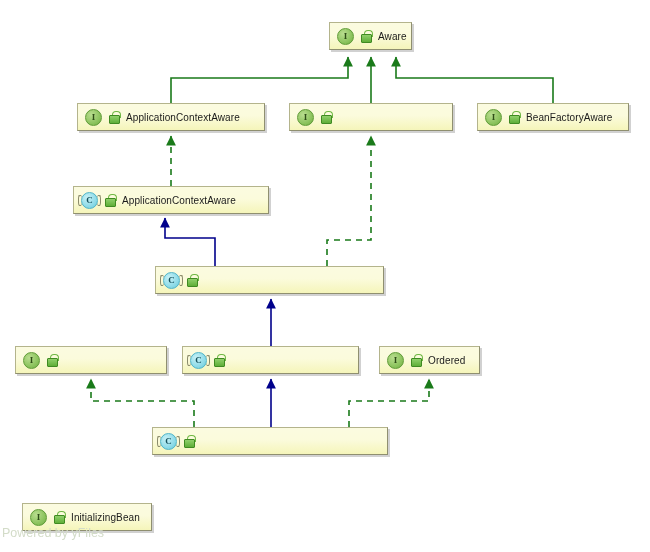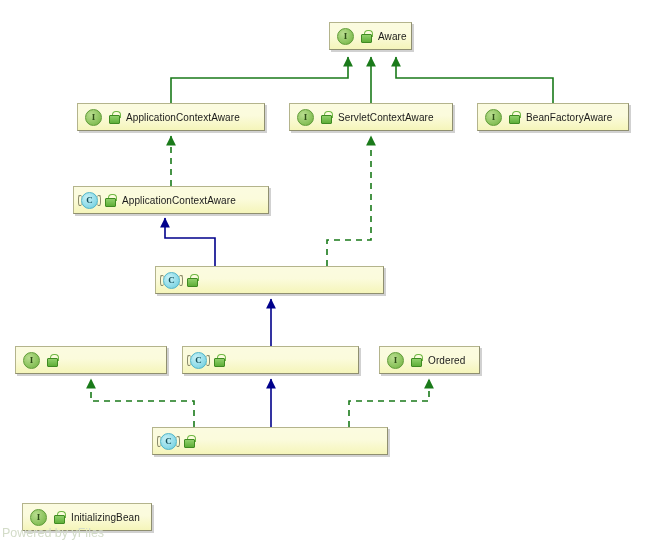--- a/index.html
+++ b/index.html
@@ -166,21 +166,20 @@
           <span class="body"></span>
         </span>
         <span class="node-label">ApplicationContextAware</span>
       </div>
       <div class="node" style="left: 289px; top: 103px; width: 164px;">
         <span class="icon-type iface">I</span>
         <span class="icon-vis">
           <span class="shackle"></span>
           <span class="body"></span>
         </span>
-        <span class="node-label">ServletContextAware</span>
       </div>
       <div class="node" style="left: 477px; top: 103px; width: 152px;">
         <span class="icon-type iface">I</span>
         <span class="icon-vis">
           <span class="shackle"></span>
           <span class="body"></span>
         </span>
         <span class="node-label">BeanFactoryAware</span>
       </div>
       <div class="node" style="left: 73px; top: 186px; width: 196px;">

